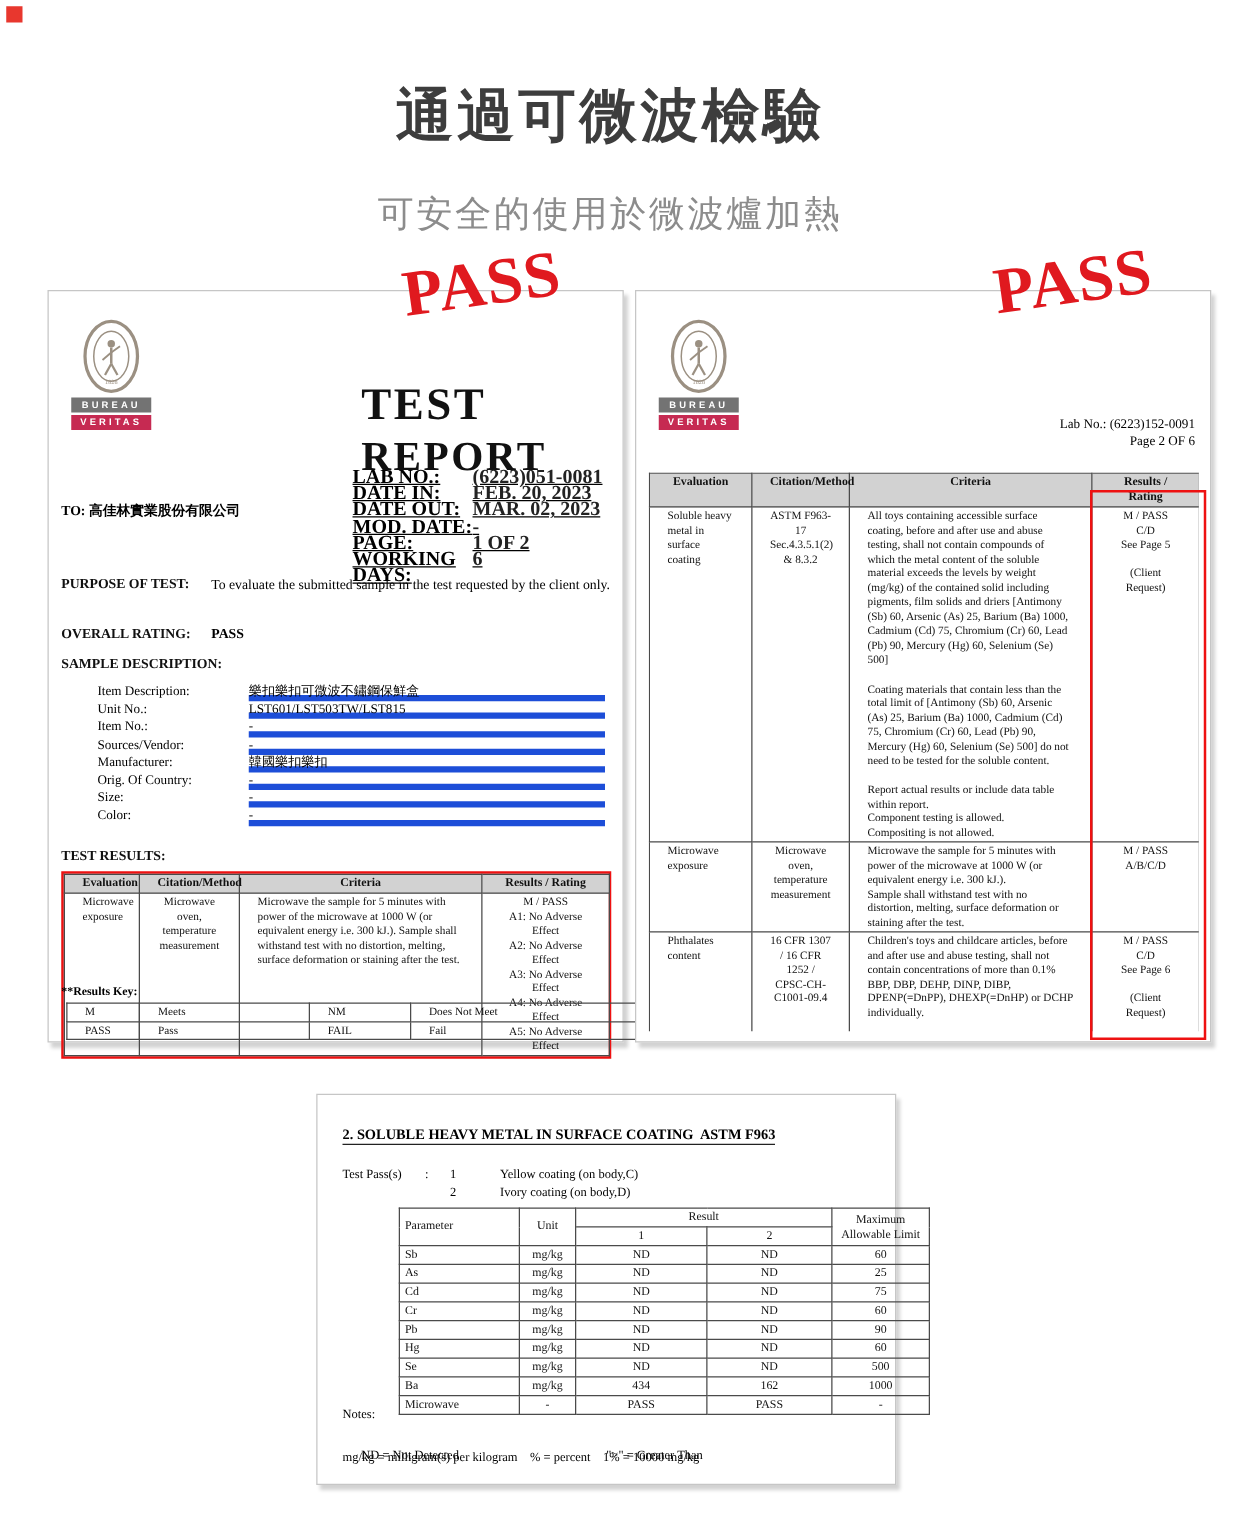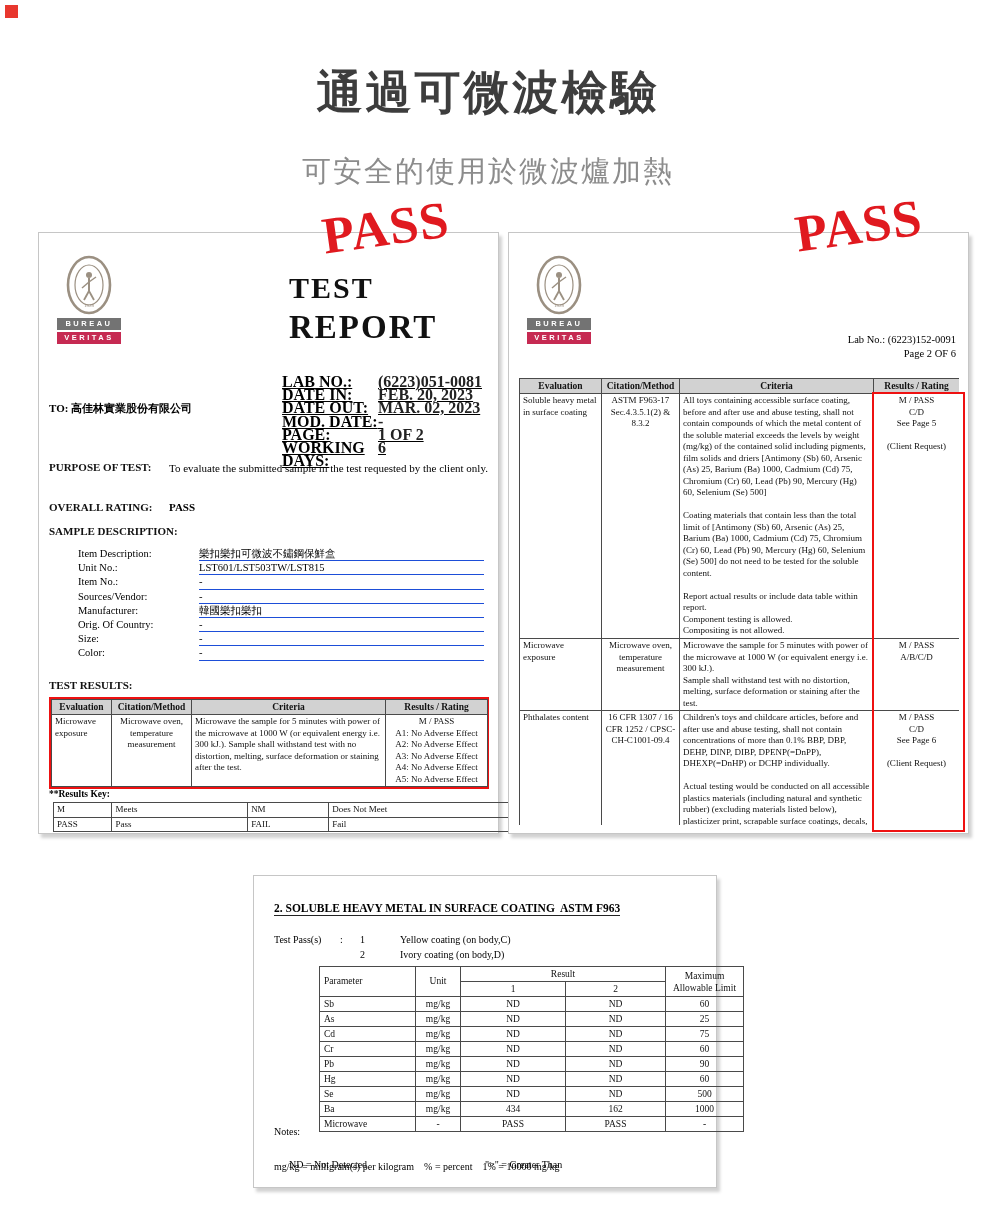--- a/index.html
+++ b/index.html
@@ -32,42 +32,42 @@
   .bv-logo{position:absolute;left:18px;top:22px;width:64px;}
   .bv-emblem{display:block;margin:0 auto 3px auto;}
   .bv-line{height:12px;color:#fff;font-family:"Liberation Sans",sans-serif;
            font-size:7.5px;font-weight:bold;letter-spacing:2.5px;text-align:center;
            line-height:12px;margin-bottom:2px;}
   .bv-bureau{background:#737373;}
   .bv-veritas{background:#c62a52;}
 
   
   .tr-title{position:absolute;left:250px;top:36px;font-weight:bold;color:#111;line-height:1.25;}
-  .tr-title .l1{font-size:30px;letter-spacing:2px;}
+  .tr-title .l1{font-size:36px;letter-spacing:2px;margin-top:32px;}
   .tr-title .l2{font-size:33px;letter-spacing:2px;}
   .meta{position:absolute;left:243px;top:142px;font-size:16px;text-decoration:underline;}
   .meta-row{display:flex;line-height:13.2px;}
   .meta-row .ml{width:96px;font-weight:bold;}
   .meta-row .mv{font-weight:bold;color:#222;}
   .to-line{position:absolute;left:10px;top:168px;font-size:11px;font-weight:bold;}
   .slabel{font-size:11px;font-weight:bold;color:#111;}
   .purpose-label{position:absolute;left:10px;top:228px;}
   .purpose-text{position:absolute;left:130px;top:228px;width:324px;font-size:11px;line-height:1.3;}
   .overall-label{position:absolute;left:10px;top:268px;}
   .overall-value{position:absolute;left:130px;top:268px;font-size:11px;font-weight:bold;}
   .sample-label{position:absolute;left:10px;top:292px;}
   .fields{position:absolute;left:39px;top:314px;width:406px;font-size:10.5px;}
   .f-row{display:flex;height:14.2px;line-height:13px;}
   .f-row .fl{width:121px;}
-  .f-row .fv{flex:1;border-bottom:1px solid #1d4ed8;}
+  .f-row .fv{flex:1;border-bottom:5px solid #1d4ed8;}
   .tresults-label{position:absolute;left:10px;top:446px;}
 
   .redwrap{position:absolute;left:10px;top:464px;width:436px;border:2px solid #ee1111;}
   table.doc-t{border-collapse:collapse;width:100%;table-layout:fixed;}
-  table.doc-t td{border:1px solid #4a4a4a;padding:1px 3px;vertical-align:top;
+  table.doc-t td{border:1px solid #4a4a4a;padding:1px 14px;vertical-align:top;
                  font-size:9px;line-height:1.28;color:#111;}
   table.doc-t td.hd{background:#d2d2d2;font-weight:bold;text-align:center;font-size:9.5px;}
   td.ctr{text-align:center;}
   .pre{white-space:pre-line;}
 
   .reskey-label{position:absolute;left:10px;top:556px;font-size:9.5px;font-weight:bold;}
   .reskey{position:absolute;left:14px;top:569px;width:243px;}
   .reskey td{font-size:9px;padding:0 3px;line-height:12.5px;}
 
   

